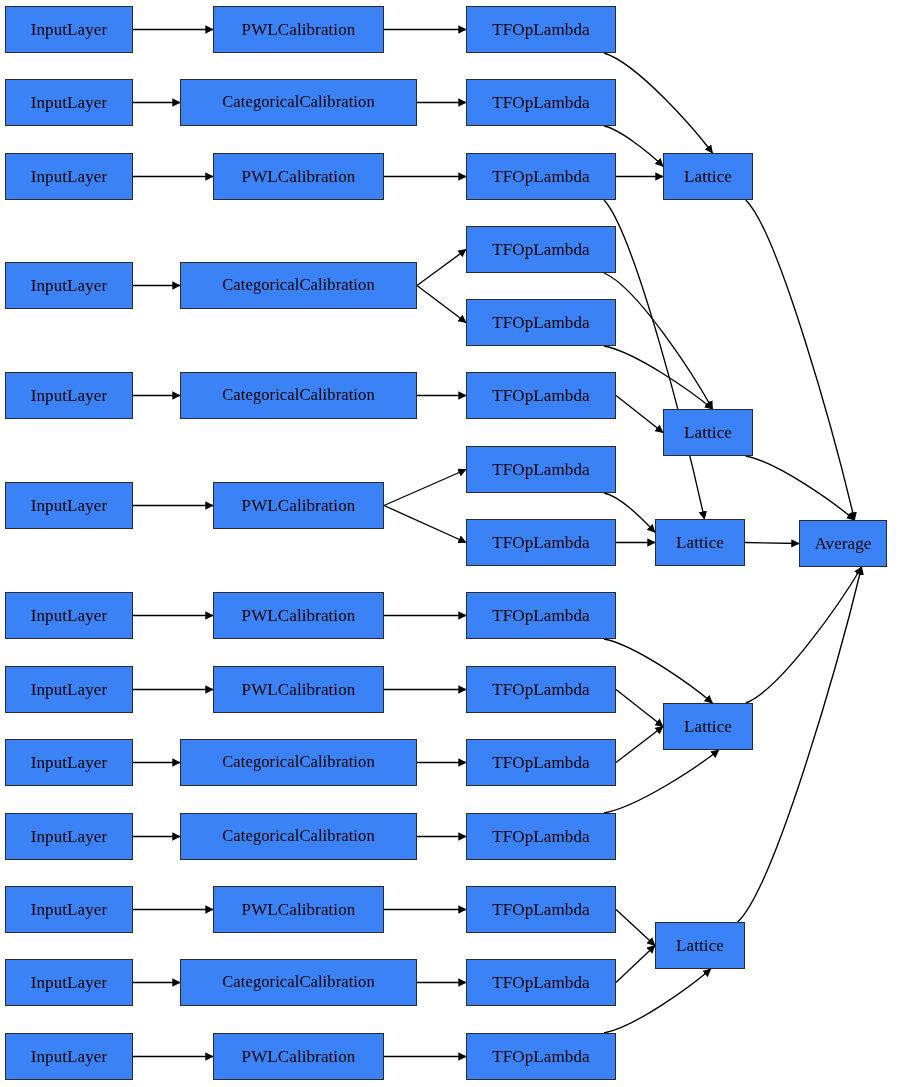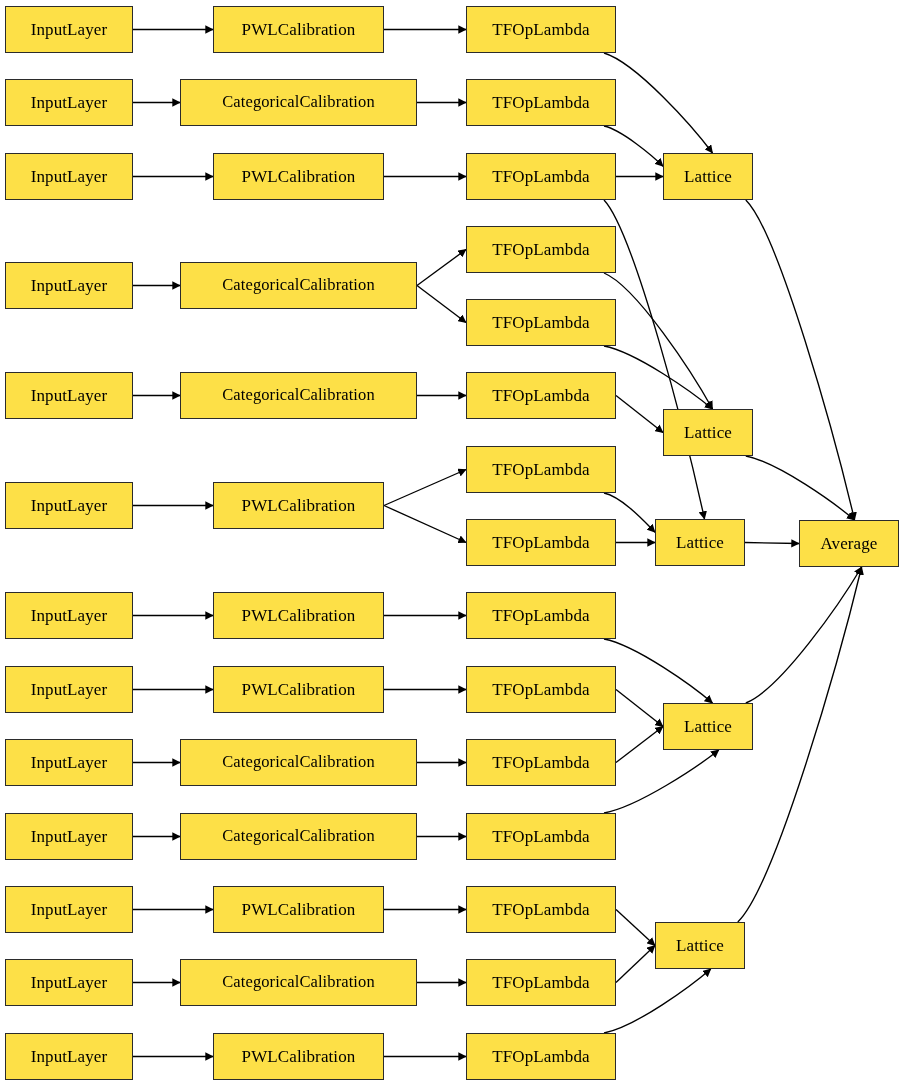--- a/index.html
+++ b/index.html
@@ -28,21 +28,21 @@
     position: absolute;
     left: 0;
     top: 0;
     width: 905px;
     height: 1087px;
   }
   .node {
     position: absolute;
     box-sizing: border-box;
     border: 1.4px solid #2b2b2b;
-    background: #fde047;
+    background: #3b82f6;
     display: flex;
     align-items: center;
     justify-content: center;
     font-family: "Liberation Serif", "DejaVu Serif", serif;
     font-size: 17px;
     color: #000000;
     line-height: 1;
     white-space: nowrap;
     letter-spacing: 0.1px;
   }
@@ -247,18 +247,18 @@
       </div>
       <div class="node" style="left: 655px; top: 519px; width: 90px; height: 47px;">
         <span class="node-label">Lattice</span>
       </div>
       <div class="node" style="left: 663px; top: 703px; width: 90px; height: 47px;">
         <span class="node-label">Lattice</span>
       </div>
       <div class="node" style="left: 655px; top: 922px; width: 90px; height: 47px;">
         <span class="node-label">Lattice</span>
       </div>
-      <div class="node" style="left: 799px; top: 520px; width: 100px; height: 47px;">
+      <div class="node" style="left: 799px; top: 520px; width: 88px; height: 47px;">
         <span class="node-label">Average</span>
       </div>
     </div>
 
 </div>
 
 </body></html>

